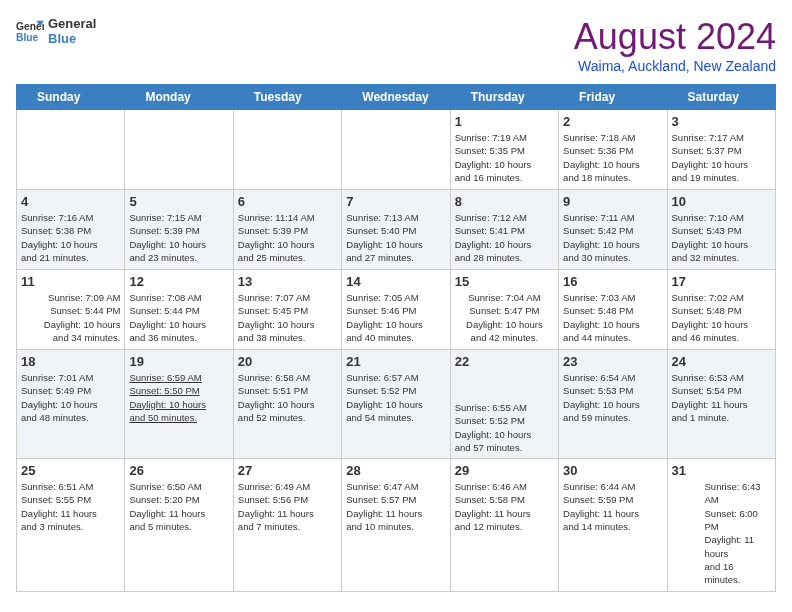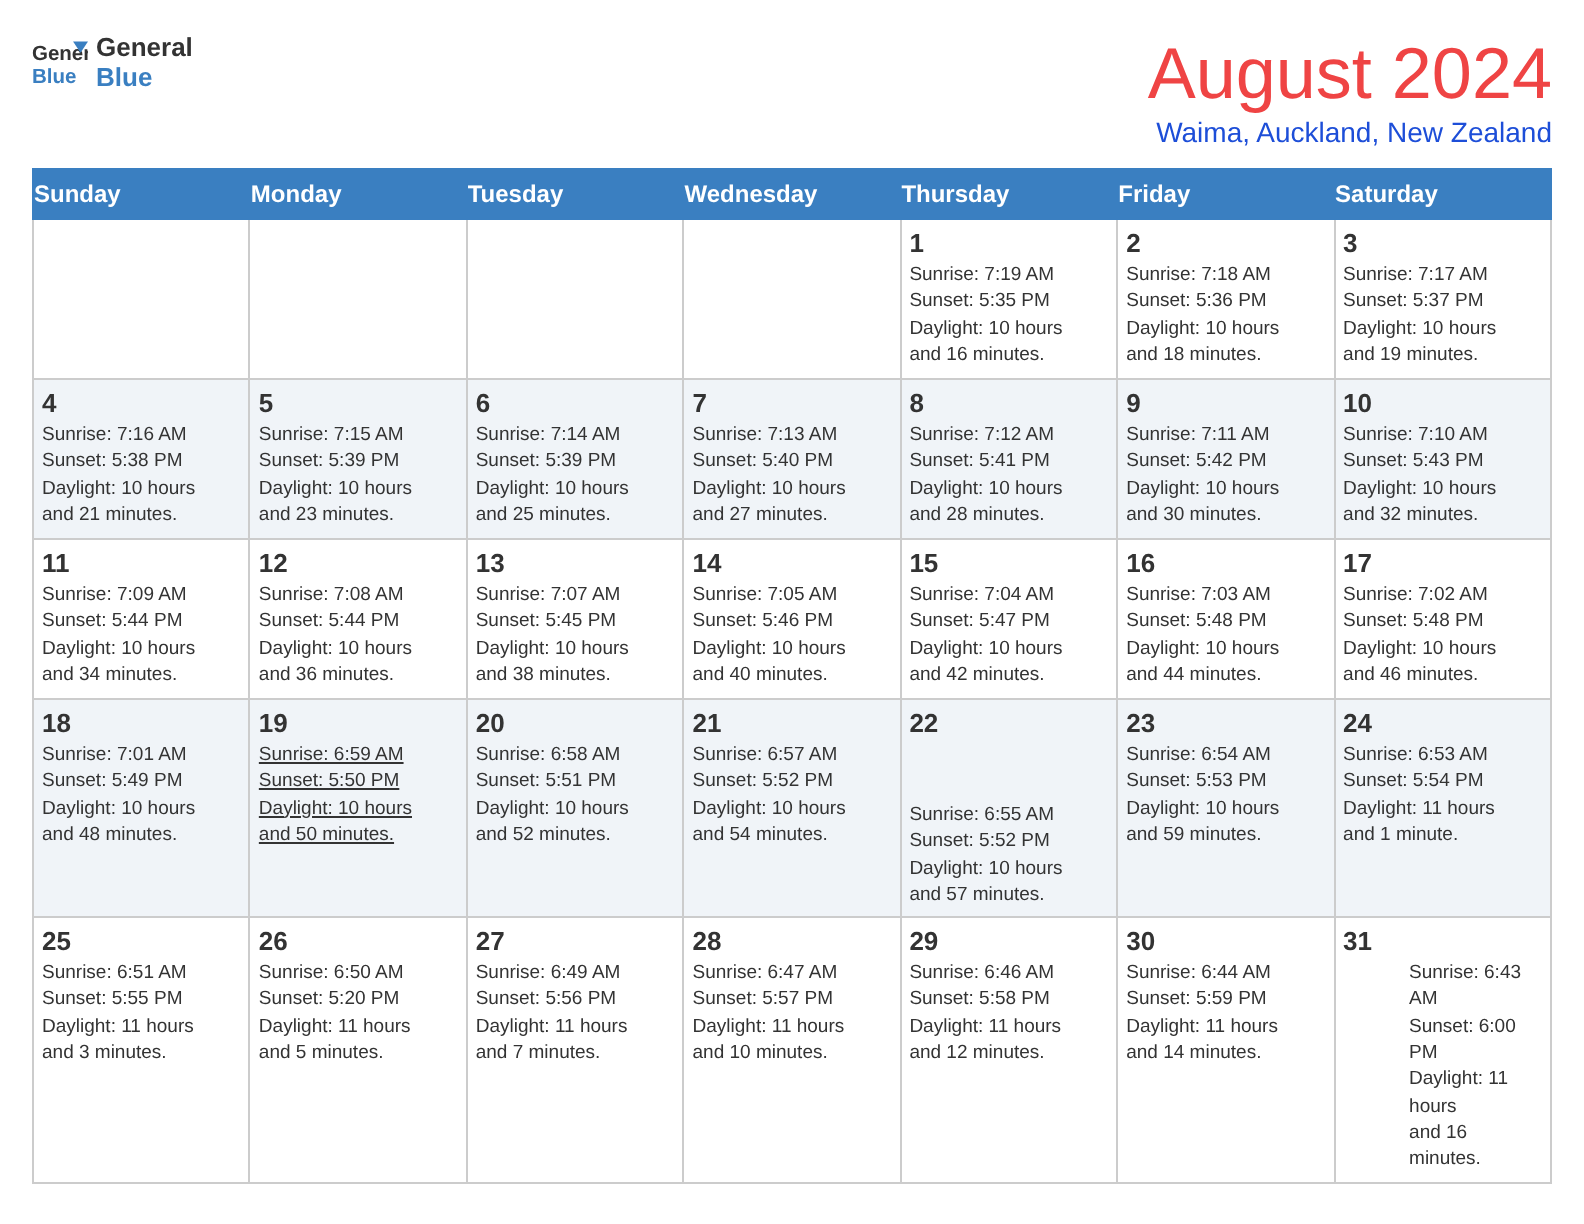--- a/index.html
+++ b/index.html
@@ -24,37 +24,37 @@
     .logo-icon {
       width: 28px;
       height: 28px;
     }
     .title-block {
       text-align: right;
     }
     .month-title {
       font-size: 36px;
       font-weight: normal;
-      color: #ef4444;
+      color: #701a75;
     }
     .location {
       font-size: 14px;
       color: #1d4ed8;
     }
     table {
       width: 100%;
       border-collapse: collapse;
       table-layout: fixed;
     }
     thead th {
       background: #3a7fc1;
       color: #fff;
       font-size: 12px;
       font-weight: bold;
-      padding: 5px 0;
+      padding: 5px 20px;
       text-align: left;
       border: 1px solid #3a7fc1;
     }
     tbody td {
       border: 1px solid #ccc;
       vertical-align: top;
       padding: 4px 4px;
       font-size: 10px;
       color: #333;
       height: 80px;
@@ -150,21 +150,21 @@
         </td>
         <td>
           <span class="day-number">5</span>
           <div class="day-info" style="white-space: pre-line;">Sunrise: 7:15 AM
 Sunset: 5:39 PM
 Daylight: 10 hours
 and 23 minutes.</div>
         </td>
         <td>
           <span class="day-number">6</span>
-          <div class="day-info" style="white-space: pre-line;">Sunrise: 7:14 AM
+          <div class="day-info" style="white-space: pre-line;">Sunrise: 11:14 AM
 Sunset: 5:39 PM
 Daylight: 10 hours
 and 25 minutes.</div>
         </td>
         <td>
           <span class="day-number">7</span>
           <div class="day-info" style="white-space: pre-line;">Sunrise: 7:13 AM
 Sunset: 5:40 PM
 Daylight: 10 hours
 and 27 minutes.</div>
@@ -187,21 +187,21 @@
           <span class="day-number">10</span>
           <div class="day-info" style="white-space: pre-line;">Sunrise: 7:10 AM
 Sunset: 5:43 PM
 Daylight: 10 hours
 and 32 minutes.</div>
         </td>
       </tr>
       <tr>
         <td>
           <span class="day-number">11</span>
-          <div class="day-info" style="white-space: pre-line;">Sunrise: 7:09 AM
+          <div class="day-info" style="white-space: pre-line; text-align: right;">Sunrise: 7:09 AM
 Sunset: 5:44 PM
 Daylight: 10 hours
 and 34 minutes.</div>
         </td>
         <td>
           <span class="day-number">12</span>
           <div class="day-info" style="white-space: pre-line;">Sunrise: 7:08 AM
 Sunset: 5:44 PM
 Daylight: 10 hours
 and 36 minutes.</div>
@@ -215,21 +215,21 @@
         </td>
         <td>
           <span class="day-number">14</span>
           <div class="day-info" style="white-space: pre-line;">Sunrise: 7:05 AM
 Sunset: 5:46 PM
 Daylight: 10 hours
 and 40 minutes.</div>
         </td>
         <td>
           <span class="day-number">15</span>
-          <div class="day-info" style="white-space: pre-line;">Sunrise: 7:04 AM
+          <div class="day-info" style="white-space: pre-line; text-align: center;">Sunrise: 7:04 AM
 Sunset: 5:47 PM
 Daylight: 10 hours
 and 42 minutes.</div>
         </td>
         <td>
           <span class="day-number">16</span>
           <div class="day-info" style="white-space: pre-line;">Sunrise: 7:03 AM
 Sunset: 5:48 PM
 Daylight: 10 hours
 and 44 minutes.</div>

